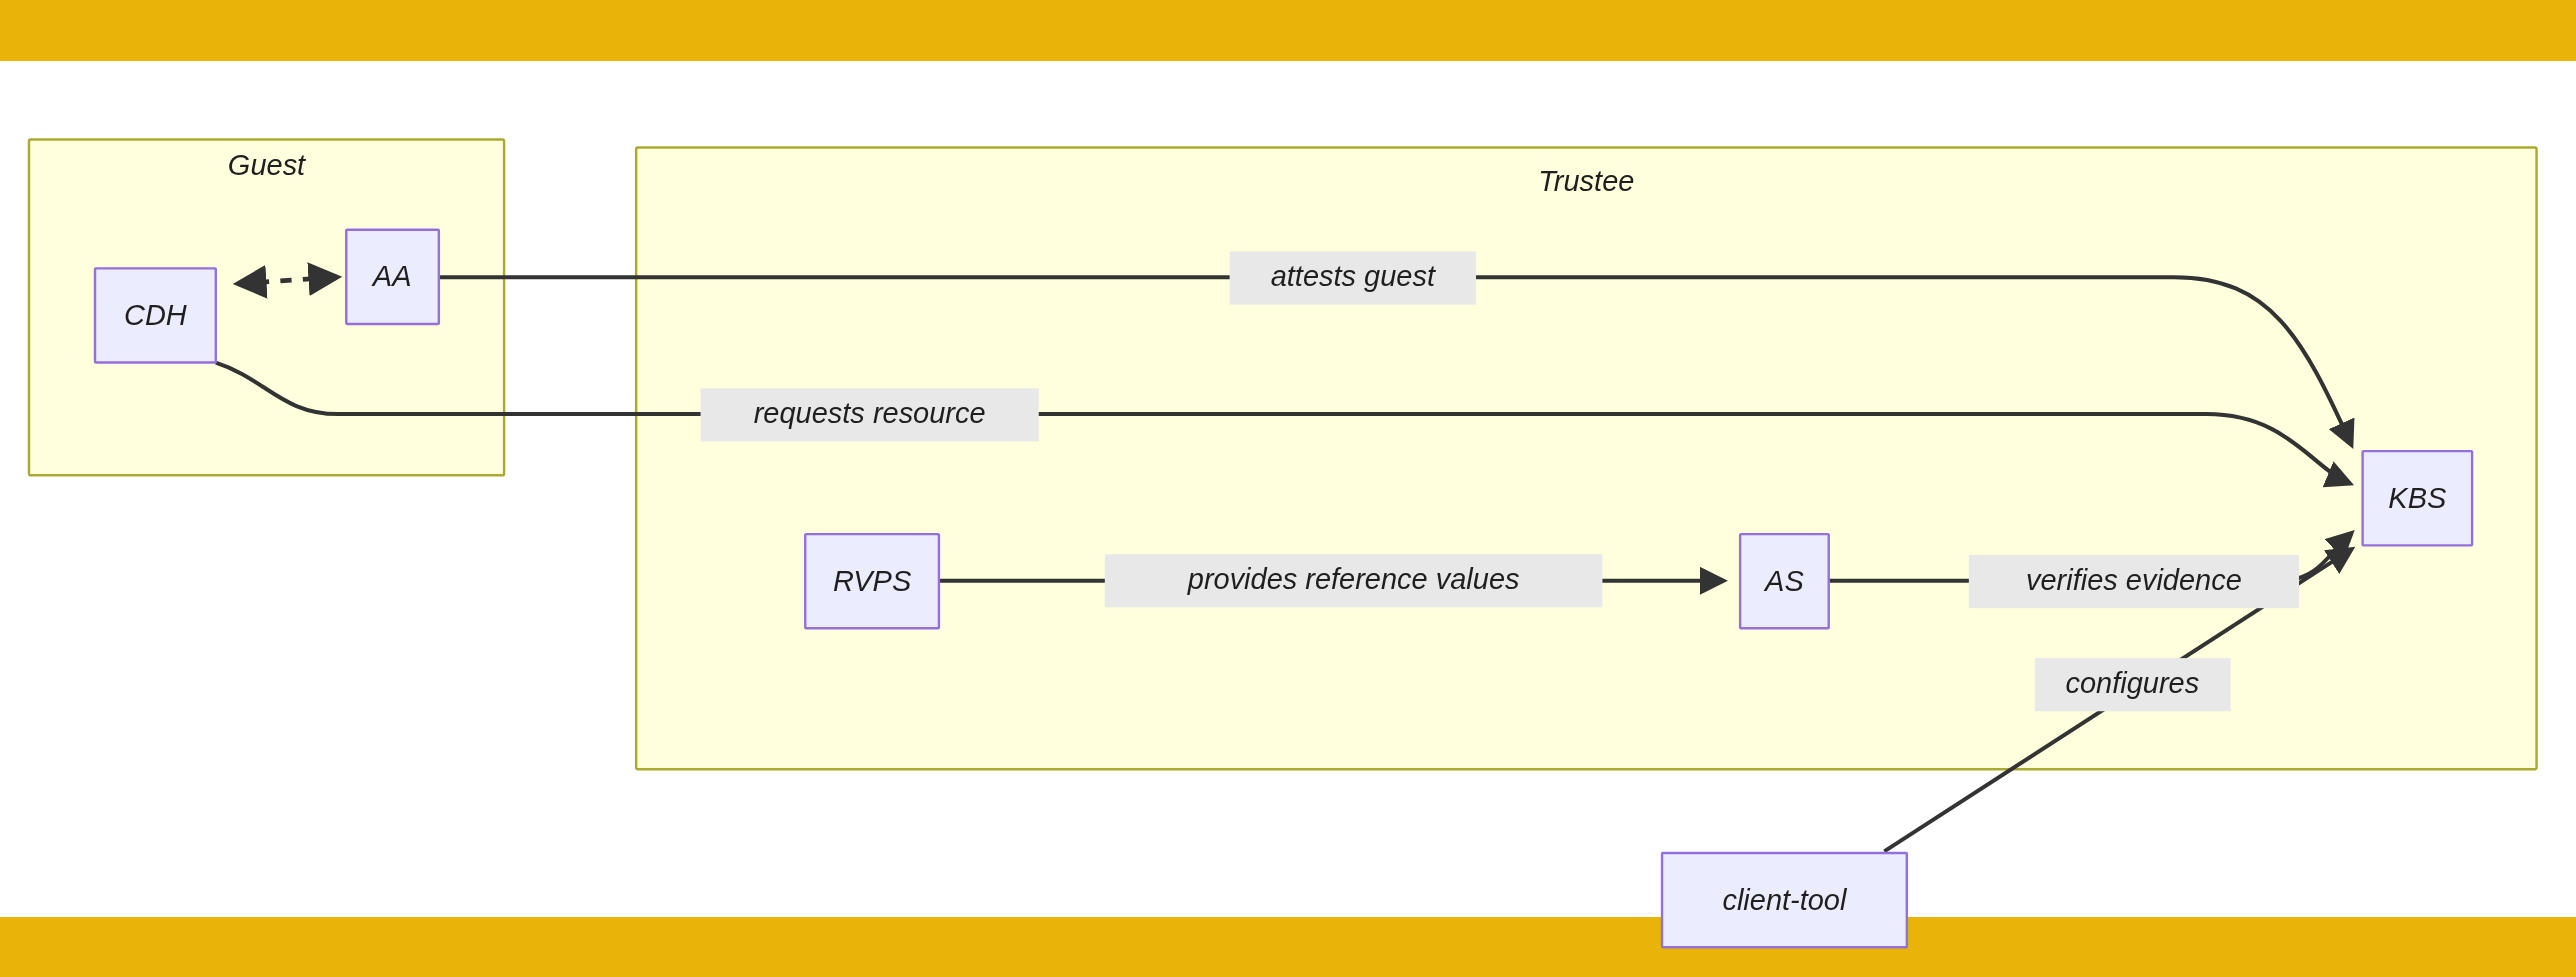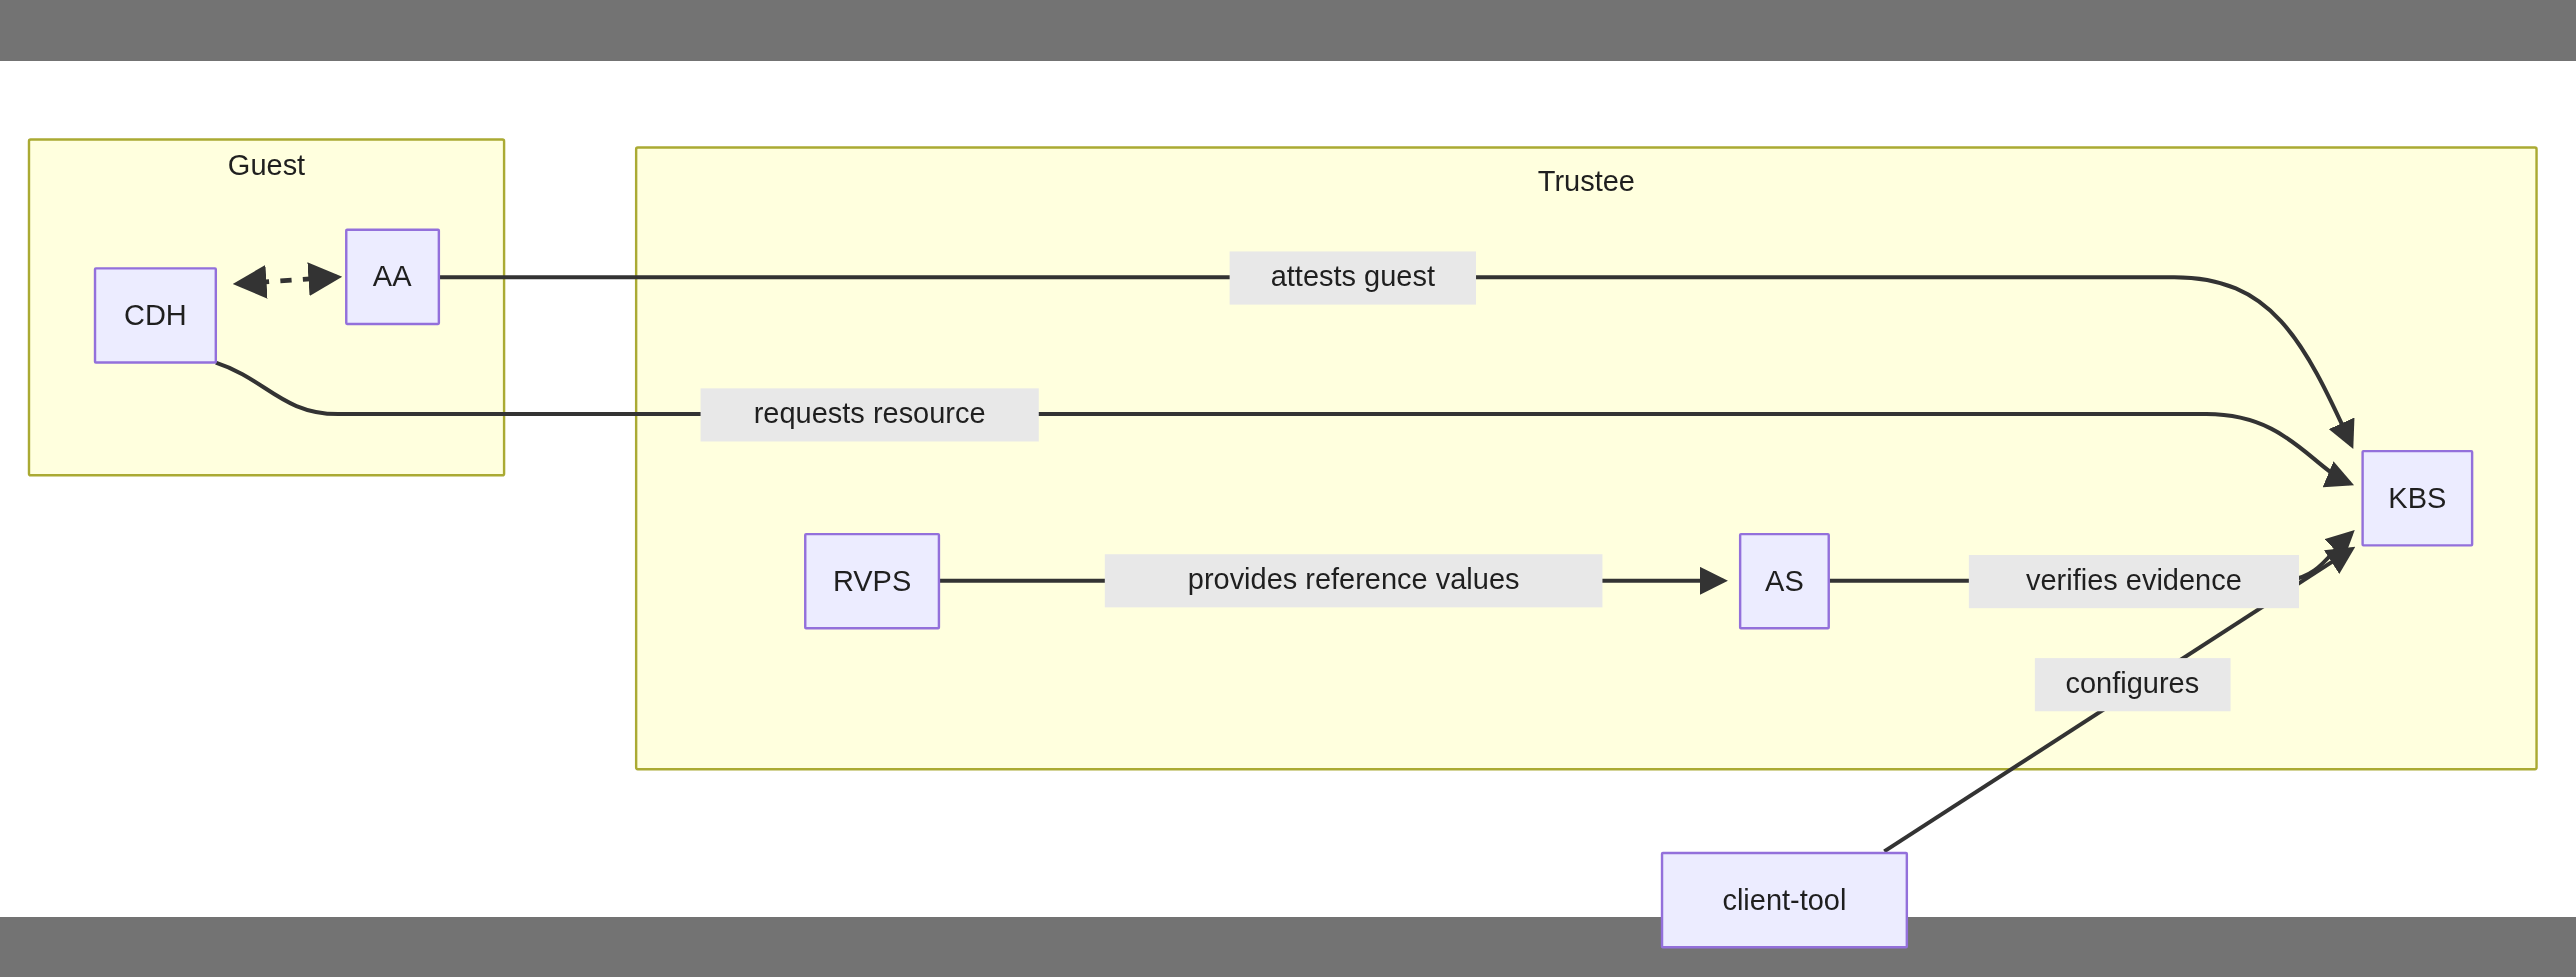--- a/index.html
+++ b/index.html
@@ -5,23 +5,24 @@
 <style>
   html, body {
     margin: 0;
     padding: 0;
     background: #000000;
   }
   #canvas {
     position: relative;
     width: 2576px;
     height: 978px;
-    background: #737373;
+    background: #eab308;
     overflow: hidden;
     font-family: "Liberation Sans", "DejaVu Sans", sans-serif;
+    font-style: italic;
   }
   #sheet {
     position: absolute;
     left: 0;
     top: 61px;
     width: 2576px;
     height: 856px;
     background: #ffffff;
   }
   svg#diagram {

